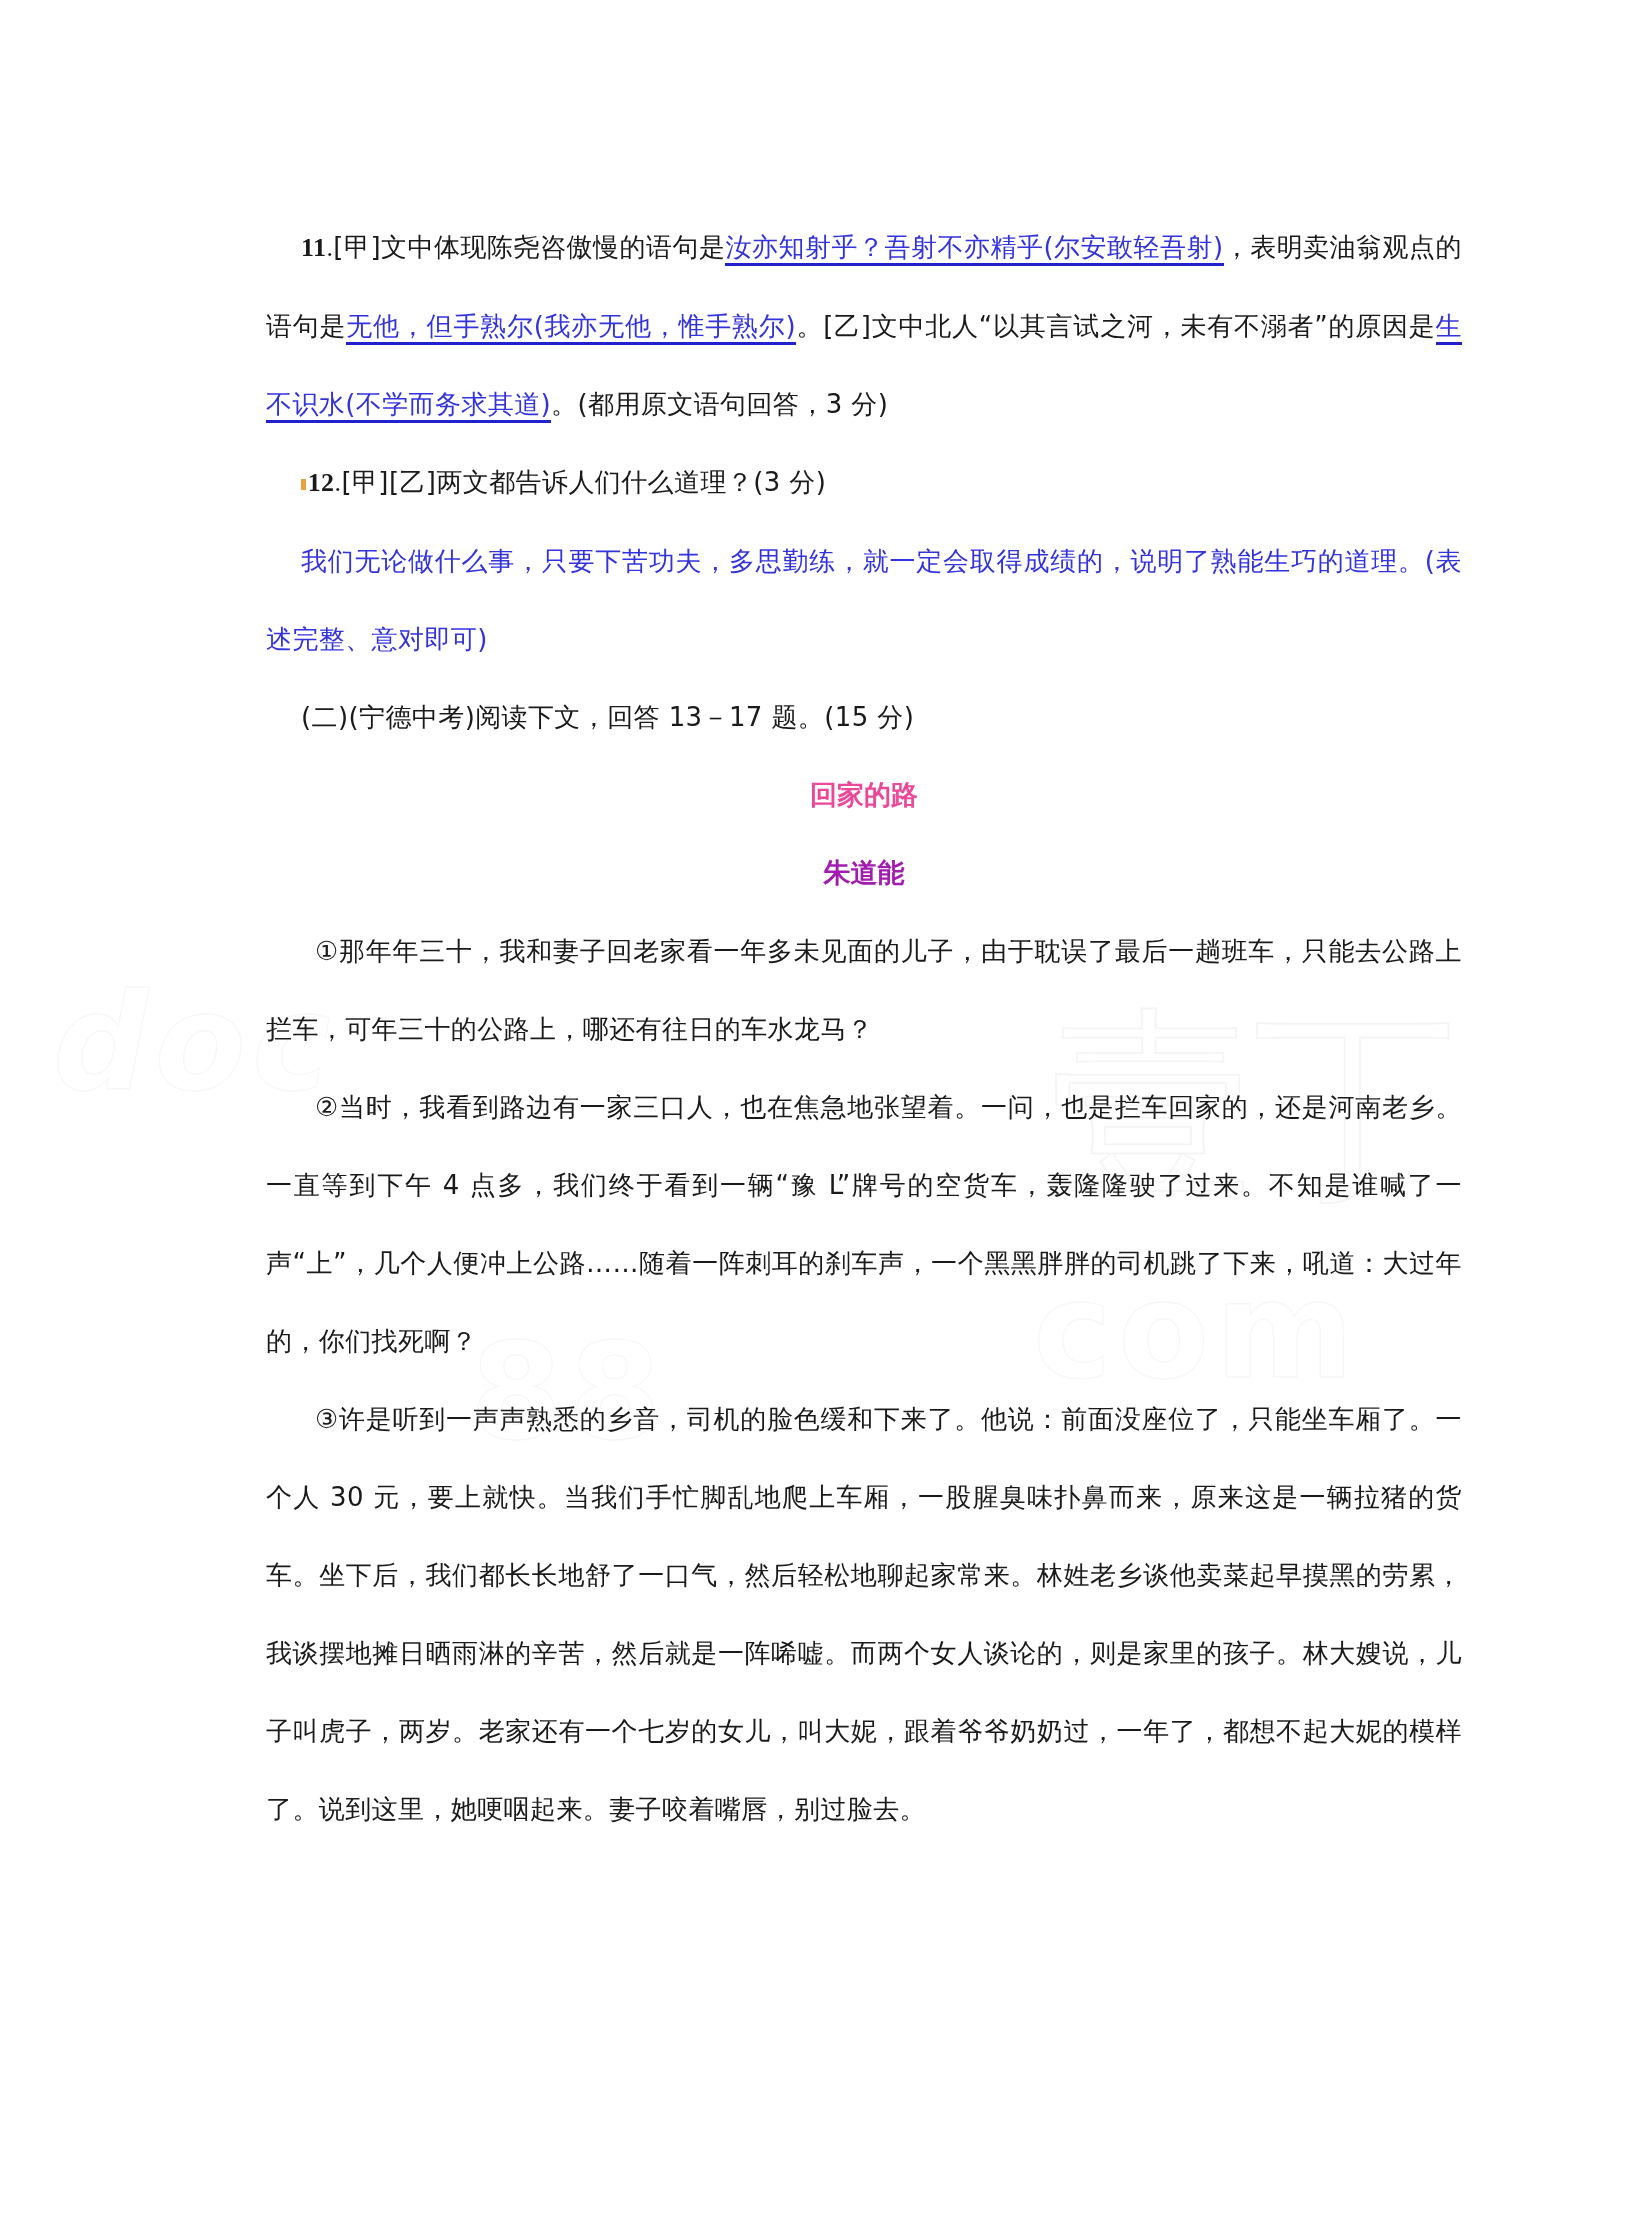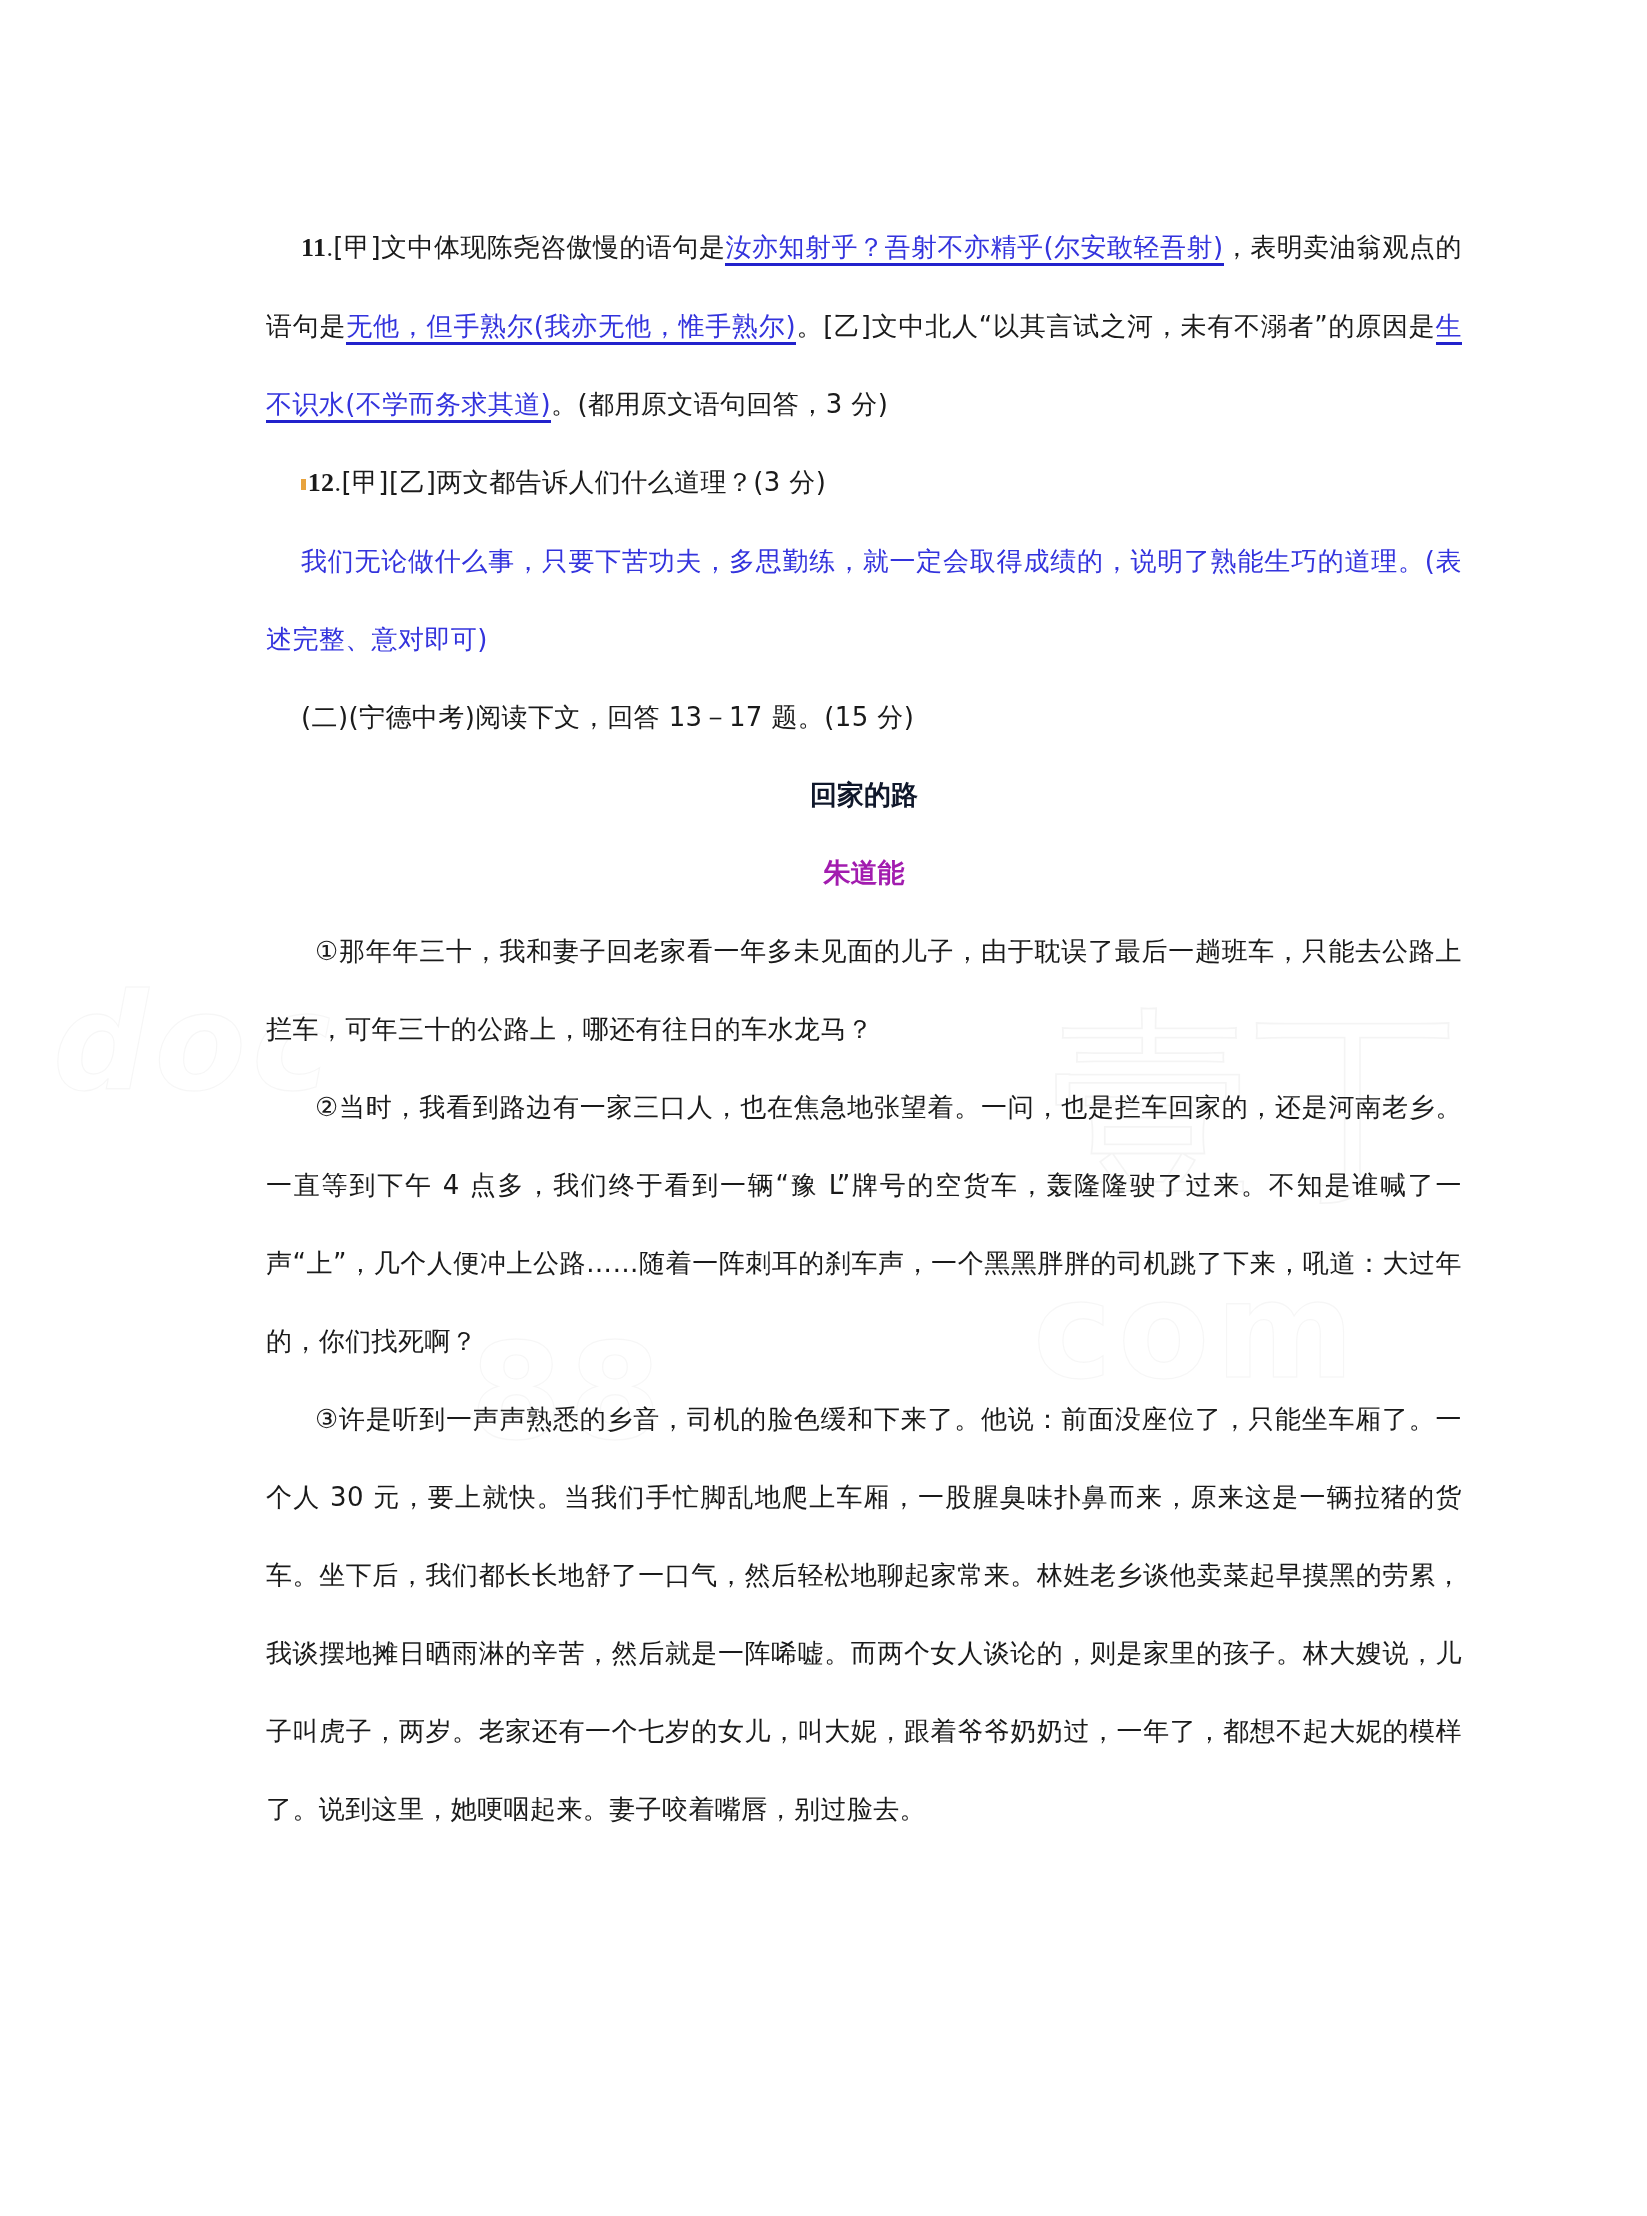--- a/index.html
+++ b/index.html
@@ -87,21 +87,21 @@
     width: 4.9px;
     height: 11.5px;
     background: #e8a33d;
     vertical-align: 0.9px;
     margin-right: 1.8px;
   }
   .title-line {
     font-weight: bold;
     font-size: 27px;
     line-height: 78px;
-    color: #0f172a;
+    color: #ec4899;
     text-align: center;
   }
   .author-line {
     font-weight: bold;
     font-size: 27px;
     line-height: 78px;
     color: #a21caf;
     text-align: center;
   }
   .num-latin {

